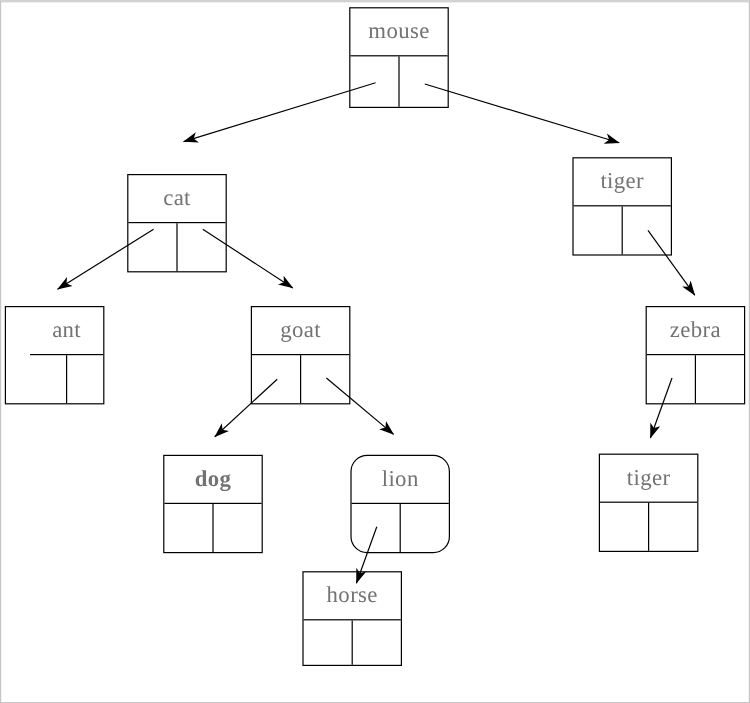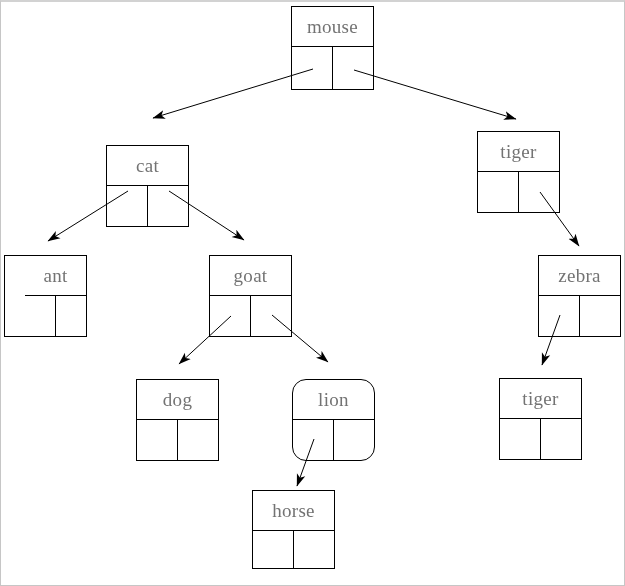--- a/index.html
+++ b/index.html
@@ -83,42 +83,42 @@
           <div class="cell cr"></div>
         </div>
       </div>
       <div class="node" style="left: 537px; top: 253px; width: 83px; height: 82px;">
         <div class="nlabel" style="height: 40px; font-size: 19px;">zebra</div>
         <div class="cells">
           <div class="cell cl"></div>
           <div class="cell cr"></div>
         </div>
       </div>
-      <div class="node" style="left: 135px; top: 377px; width: 83px; height: 82px;">
+      <div class="node" style="left: 135px; top: 377px; width: 83px; height: 82px; font-weight: bold;">
         <div class="nlabel" style="height: 40px; font-size: 19px;">dog</div>
         <div class="cells">
           <div class="cell cl"></div>
           <div class="cell cr"></div>
         </div>
       </div>
       <div class="node" style="left: 291px; top: 377px; width: 83px; height: 82px; border-radius: 14px;">
         <div class="nlabel" style="height: 40px; font-size: 19px;">lion</div>
         <div class="cells">
           <div class="cell cl"></div>
           <div class="cell cr"></div>
         </div>
       </div>
       <div class="node" style="left: 498px; top: 376px; width: 83px; height: 82px;">
         <div class="nlabel" style="height: 40px; font-size: 19px;">tiger</div>
         <div class="cells">
           <div class="cell cl"></div>
           <div class="cell cr"></div>
         </div>
       </div>
-      <div class="node" style="left: 251px; top: 488px; width: 83px; height: 79px;">
+      <div class="node" style="left: 251px; top: 474px; width: 83px; height: 79px;">
         <div class="nlabel" style="height: 40px; font-size: 19px;">horse</div>
         <div class="cells">
           <div class="cell cl"></div>
           <div class="cell cr"></div>
         </div>
       </div>
     </div>
   <svg class="edges" xmlns="http://www.w3.org/2000/svg">
     <defs>
       <marker id="arrowhead" markerUnits="userSpaceOnUse" markerWidth="13" markerHeight="10" viewBox="0 0 13 10" refX="12" refY="5" orient="auto">

